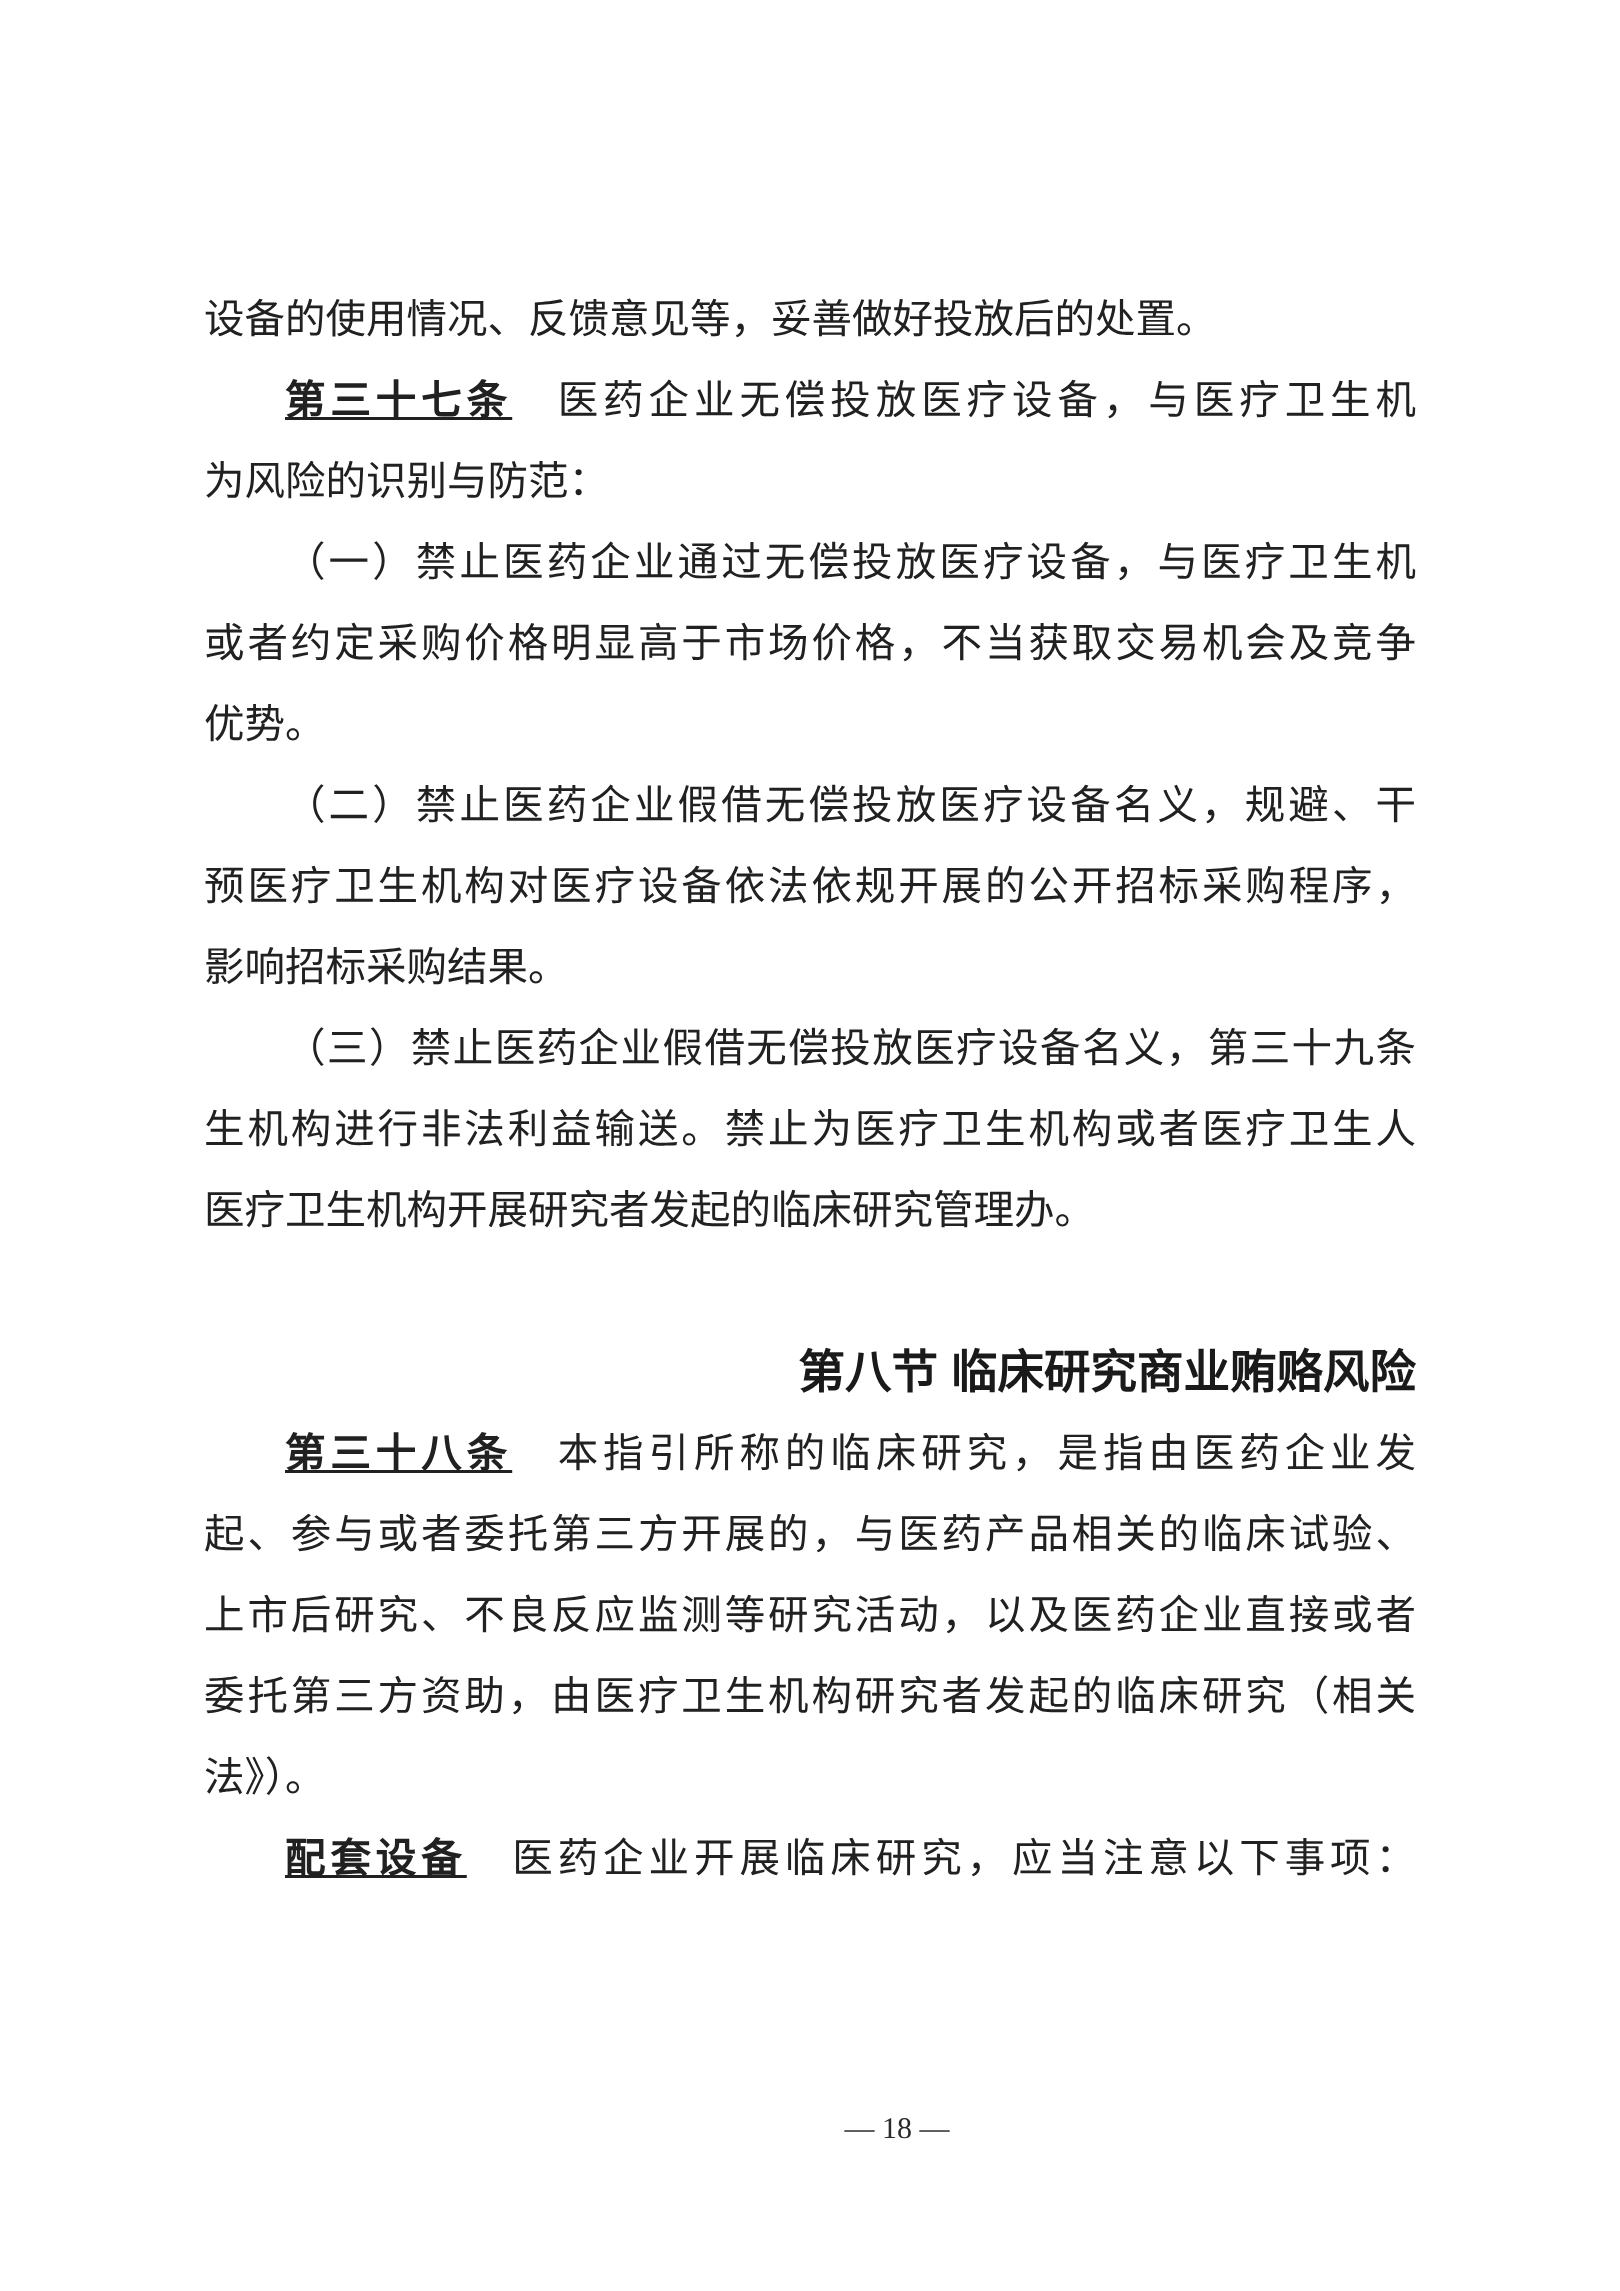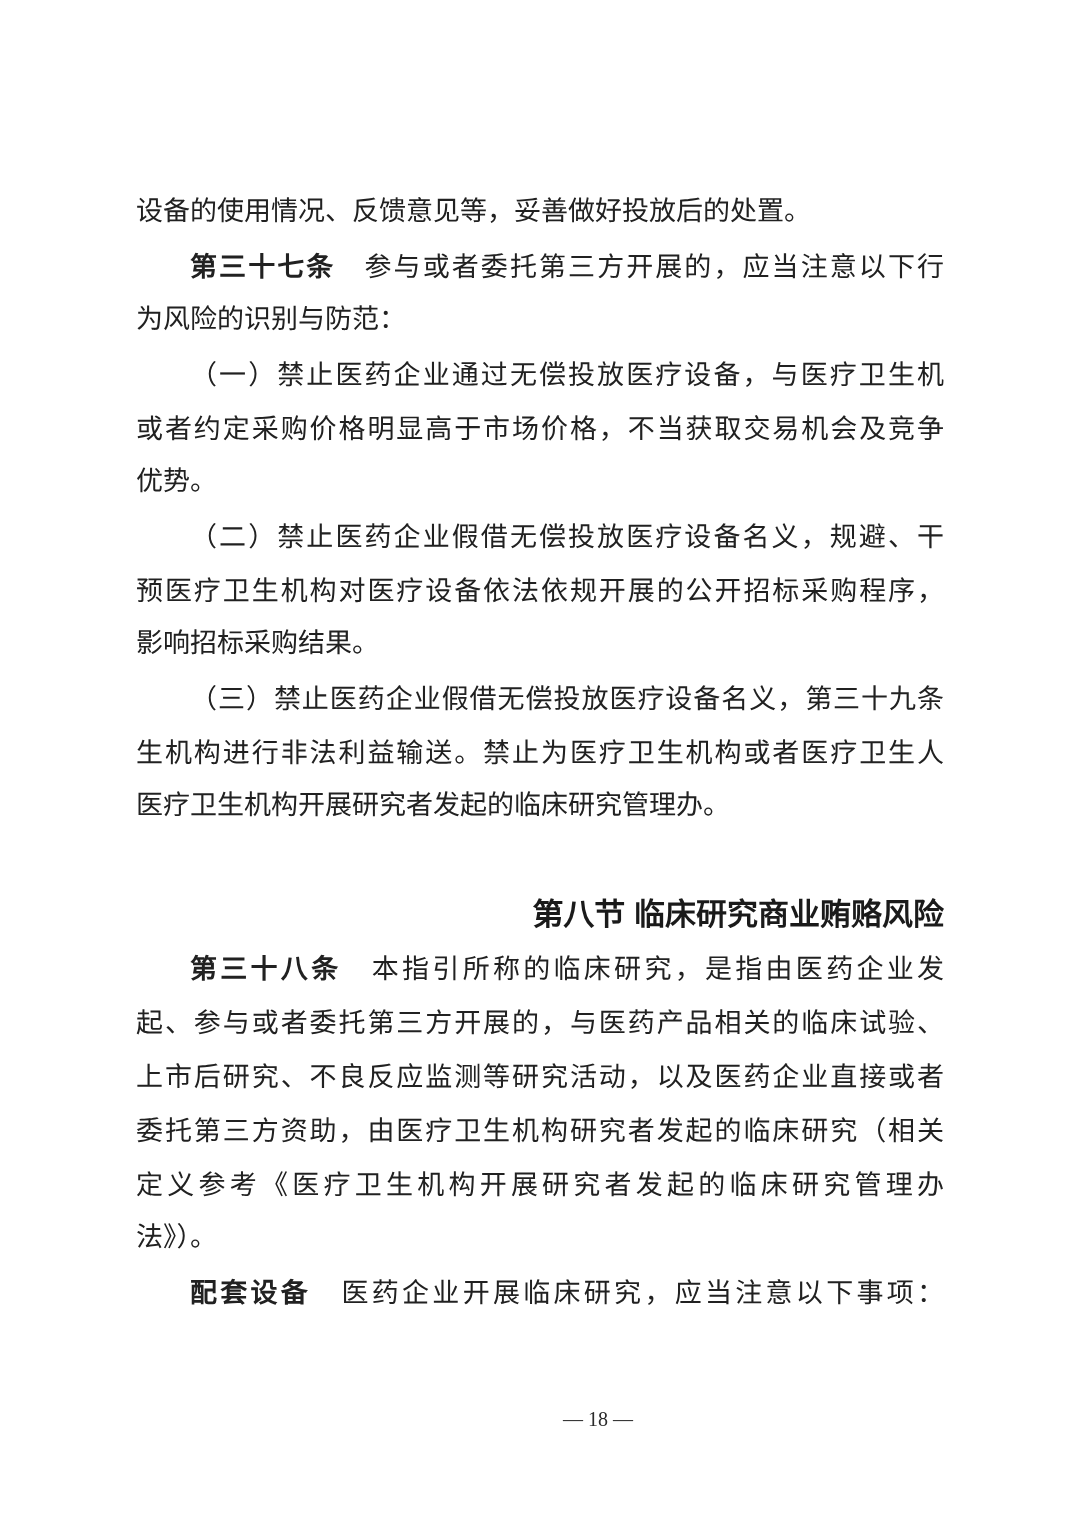--- a/index.html
+++ b/index.html
@@ -33,30 +33,30 @@
   .jl {
     white-space: normal;
     text-align: justify;
     text-align-last: justify;
     text-justify: inter-character;
   }
   
   .el {
     text-align: right;
     text-align-last: left;
-    font-family: Liberation Mono, monospace;
   }
   
   .fi {
     text-indent: 54px;
   }
   
   .lead {
     font-family: "Liberation Sans", "DejaVu Sans", sans-serif;
     font-weight: 700;
+    text-decoration: underline;
   }
   .section-heading {
     height: 54px;
     line-height: 54px;
     margin-top: 54px;
     text-align: right;
     font-family: "Liberation Sans", "DejaVu Sans", sans-serif;
     font-weight: 700;
     font-size: 31px;
     color: #1a1a1a;
@@ -74,42 +74,41 @@
   }
 </style>
 </head>
 <body>
 
 <div class="page">
   <div class="page-body">
 
     <div class="ln el">设备的使用情况、反馈意见等，妥善做好投放后的处置。</div>
 
-    <div class="ln jl fi"><span class="lead">第三十七条</span><span>　参与或者委托第三方开展的，应当注意以下行</span></div>
+    <div class="ln jl fi"><span class="lead">第三十七条</span><span>　医药企业无偿投放医疗设备，与医疗卫生机</span></div>
     <div class="ln el">为风险的识别与防范：</div>
 
     <div class="ln jl fi">（一）禁止医药企业通过无偿投放医疗设备，与医疗卫生机</div>
     <div class="ln jl">或者约定采购价格明显高于市场价格，不当获取交易机会及竞争</div>
     <div class="ln el">优势。</div>
 
     <div class="ln jl fi">（二）禁止医药企业假借无偿投放医疗设备名义，规避、干</div>
     <div class="ln jl">预医疗卫生机构对医疗设备依法依规开展的公开招标采购程序，</div>
     <div class="ln el">影响招标采购结果。</div>
 
     <div class="ln jl fi">（三）禁止医药企业假借无偿投放医疗设备名义，第三十九条</div>
     <div class="ln jl">生机构进行非法利益输送。禁止为医疗卫生机构或者医疗卫生人</div>
     <div class="ln el">医疗卫生机构开展研究者发起的临床研究管理办。</div>
 
     <div class="section-heading">第八节 临床研究商业贿赂风险</div>
 
     <div class="ln jl fi"><span class="lead">第三十八条</span><span>　本指引所称的临床研究，是指由医药企业发</span></div>
     <div class="ln jl">起、参与或者委托第三方开展的，与医药产品相关的临床试验、</div>
     <div class="ln jl">上市后研究、不良反应监测等研究活动，以及医药企业直接或者</div>
     <div class="ln jl">委托第三方资助，由医疗卫生机构研究者发起的临床研究（相关</div>
-    <div class="ln jl">定义参考《医疗卫生机构开展研究者发起的临床研究管理办</div>
     <div class="ln el">法》）。</div>
 
     <div class="ln jl fi"><span class="lead">配套设备</span><span>　医药企业开展临床研究，应当注意以下事项：</span></div>
 
   </div>
 
   <div class="page-footer">— 18 —</div>
 </div>
 
 </body></html>

